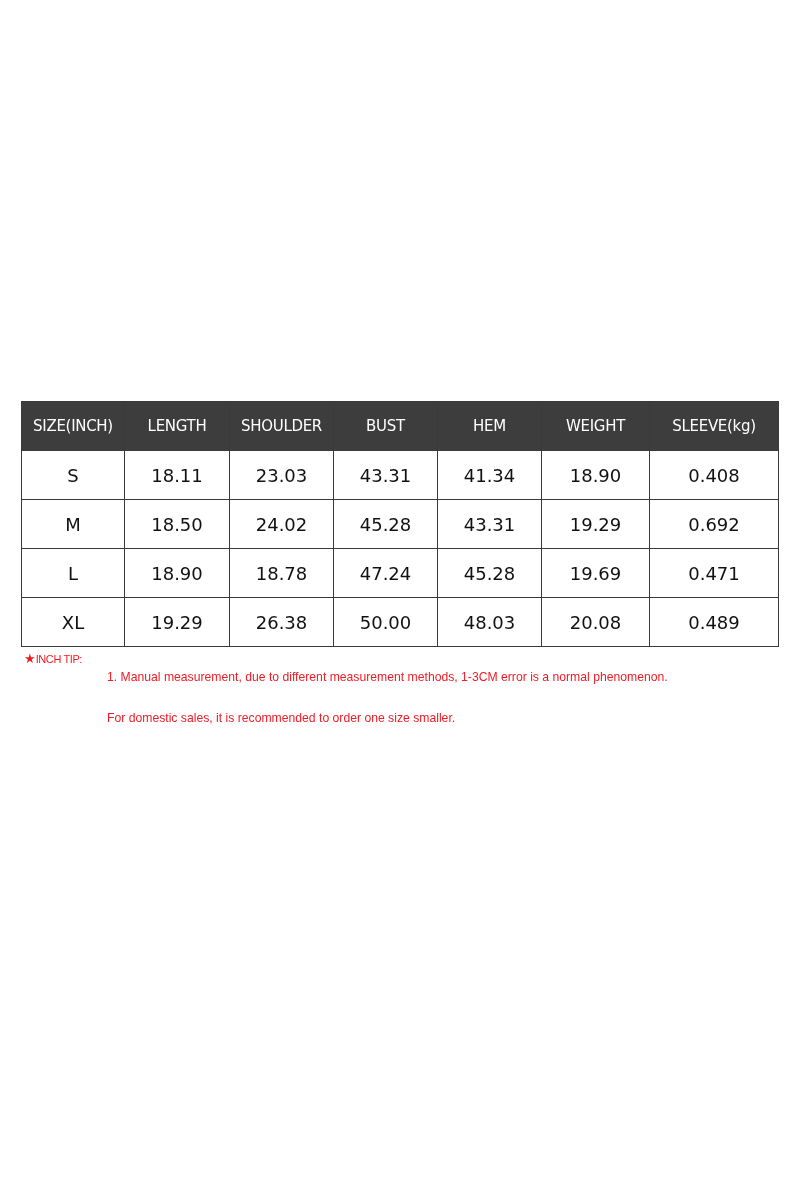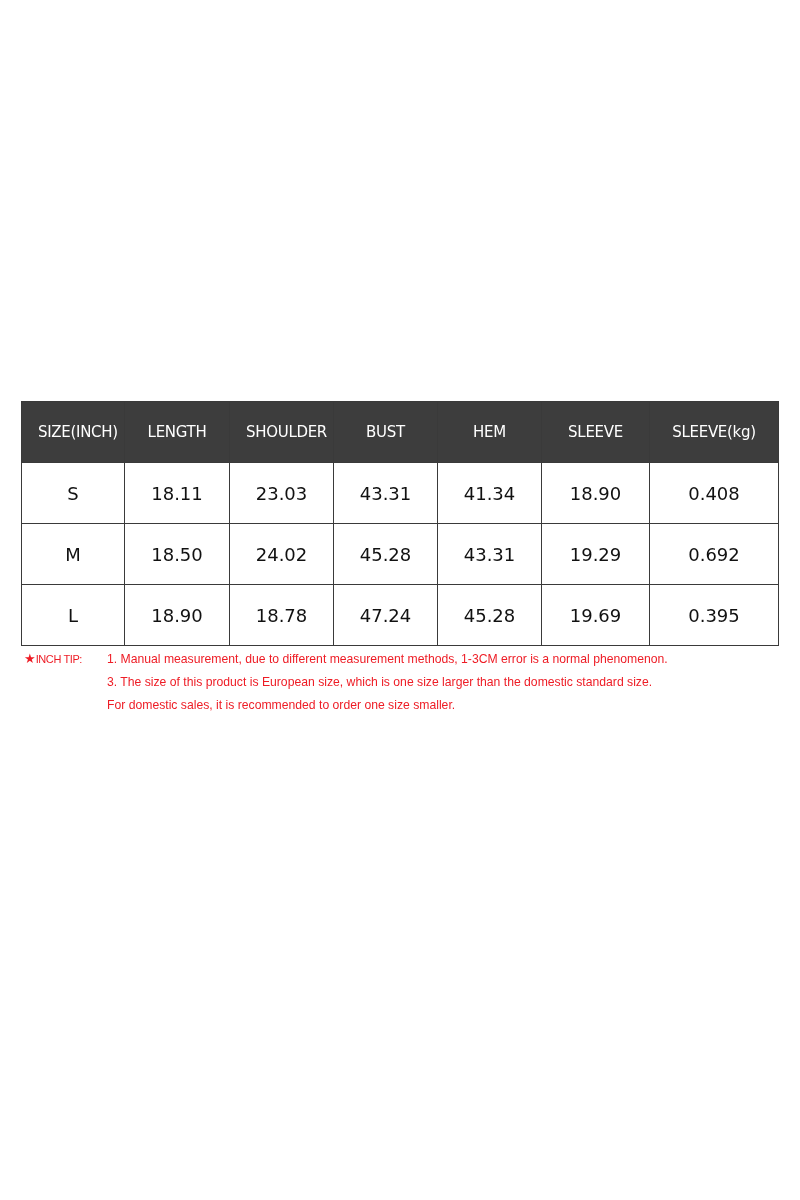--- a/index.html
+++ b/index.html
@@ -18,21 +18,21 @@
       position: absolute;
       left: 21px;
       top: 401px;
       width: 757px;
       border-collapse: collapse;
       table-layout: fixed;
     }
     .size-table th, .size-table td {
       border: 1px solid #3a3a3a;
       text-align: center;
-      padding: 16px;
+      padding: 10px;
       white-space: nowrap;
       overflow: hidden;
     }
     .size-table th {
       background: #3d3d3d;
       color: #ffffff;
       font-weight: normal;
       font-size: 15px;
       height: 28px;
       letter-spacing: -0.3px;
@@ -64,20 +64,21 @@
     }
     .tip-lines {
       position: absolute;
       left: 83px;
       top: 0;
     }
     .tip-line {
       white-space: nowrap;
       height: 22.8px;
       line-height: 16px;
+      margin-top: 18px;
     }
   </style>
 </head>
 <body>
 
 <table class="size-table">
   <colgroup>
     <col style="width:103px">
     <col style="width:105px">
     <col style="width:104px">
@@ -86,21 +87,21 @@
     <col style="width:108px">
     <col style="width:129px">
   </colgroup>
   <thead>
     <tr>
       <th>SIZE(INCH)</th>
       <th>LENGTH</th>
       <th>SHOULDER</th>
       <th>BUST</th>
       <th>HEM</th>
-      <th>SLEEVE</th>
+      <th>WEIGHT</th>
       <th>SLEEVE(kg)</th>
     </tr>
   </thead>
   <tbody>
     <tr>
       <td>S</td>
       <td>18.11</td>
       <td>23.03</td>
       <td>43.31</td>
       <td>41.34</td>
@@ -116,27 +117,35 @@
       <td>19.29</td>
       <td>0.692</td>
     </tr>
     <tr>
       <td>L</td>
       <td>18.90</td>
       <td>18.78</td>
       <td>47.24</td>
       <td>45.28</td>
       <td>19.69</td>
-      <td>0.395</td>
+      <td>0.471</td>
+    </tr>
+    <tr>
+      <td>XL</td>
+      <td>19.29</td>
+      <td>26.38</td>
+      <td>50.00</td>
+      <td>48.03</td>
+      <td>20.08</td>
+      <td>0.489</td>
     </tr>
   </tbody>
 </table>
 
 <div class="tips">
   <div class="tip-label">
     <span class="star">★</span><span>INCH TIP:</span>
   </div>
   <div class="tip-lines">
     <div class="tip-line">1. Manual measurement, due to different measurement methods, 1-3CM error is a normal phenomenon.</div>
-    <div class="tip-line">3. The size of this product is European size, which is one size larger than the domestic standard size.</div>
     <div class="tip-line">For domestic sales, it is recommended to order one size smaller.</div>
   </div>
 </div>
 
 </body></html>

